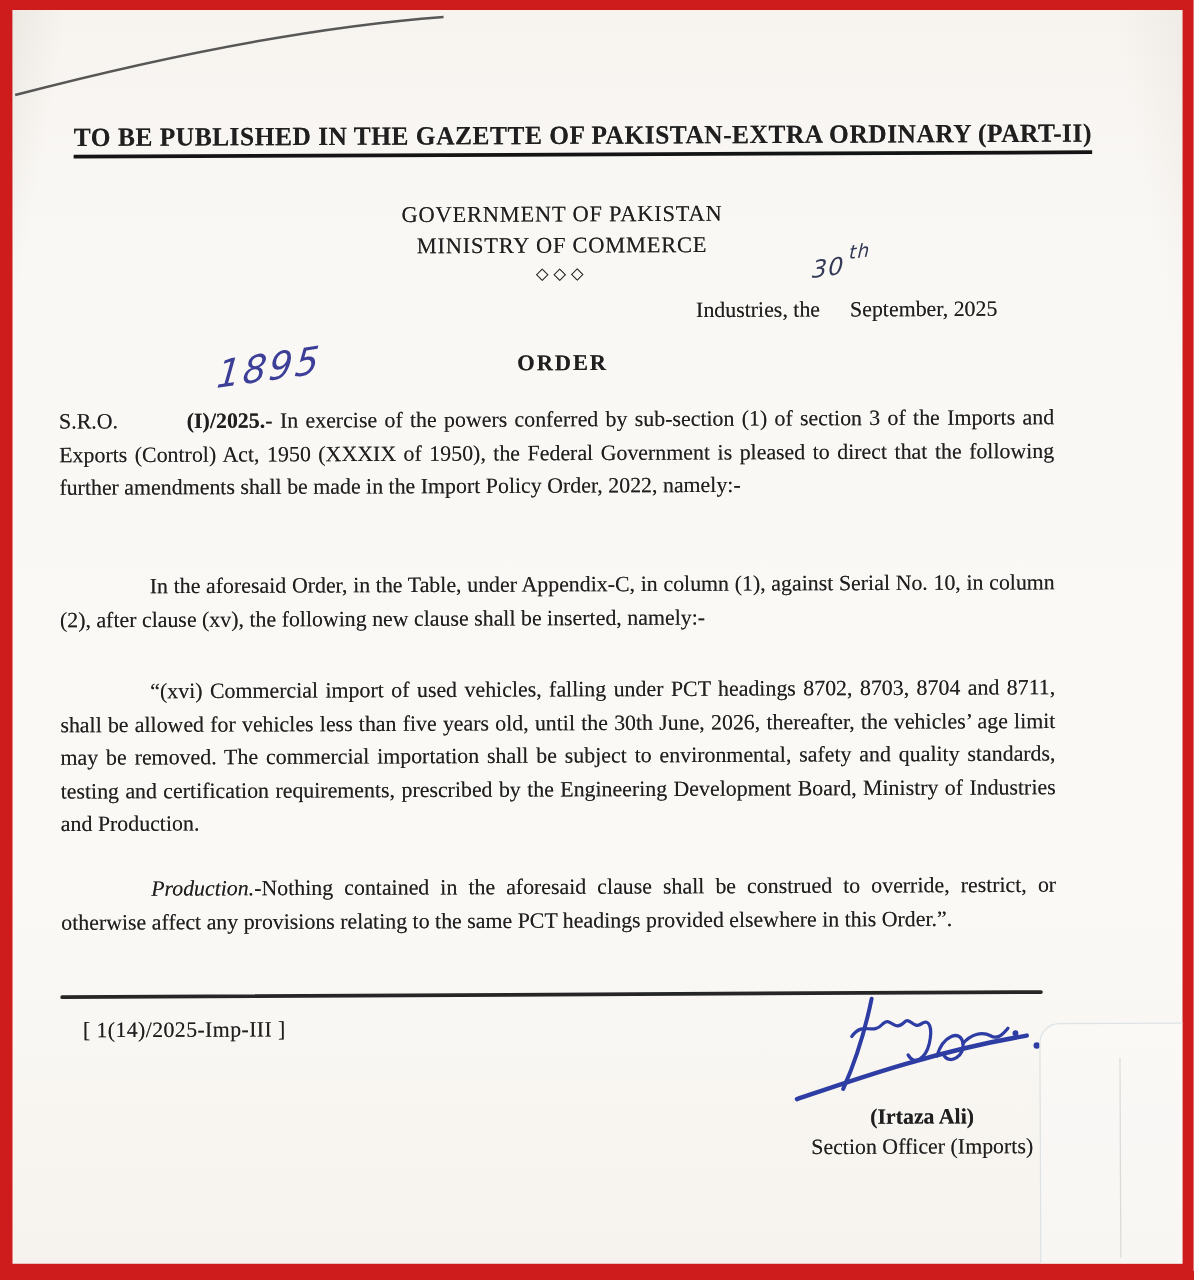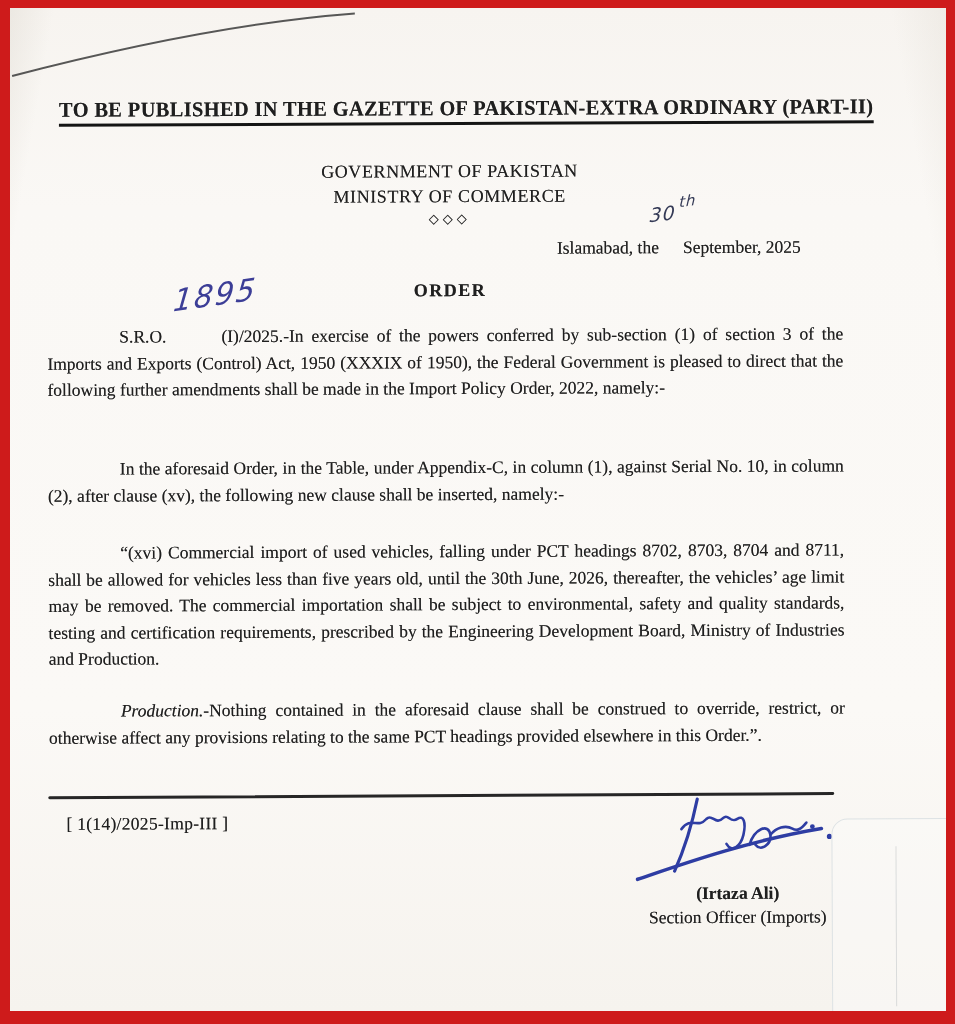--- a/index.html
+++ b/index.html
@@ -54,23 +54,23 @@
   }
   .para{
     position:absolute;left:38px;width:796px;
     font-size:17.5px;line-height:26.5px;text-align:justify;
   }
   .para.indent{text-indent:72px;}
   .p1{top:314px;}
   .p2{top:446px;}
   .p3{top:530px;}
   .p4{top:688px;}
-  .sro-lead{margin-left:72px;}
+  .sro-lead{}
   .sro-gap{display:inline-block;width:55px;}
-  .sro-num{}
+  .sro-num{margin-right:6px;font-weight:bold;}
   .expl-label{font-style:italic;}
   .rule{
     position:absolute;left:37px;top:786px;width:786px;height:3px;
     background:#262626;transform:rotate(-0.05deg);border-radius:2px;
   }
   .file-ref{position:absolute;left:55px;top:804px;font-size:17.5px;letter-spacing:.3px;}
   .sig-svg{position:absolute;left:618px;top:782px;}
   .sig-block{position:absolute;left:608px;top:876px;width:236px;text-align:center;}
   .sig-name{font-weight:bold;font-size:17.5px;}
   .sig-title{font-size:17.5px;margin-top:3px;}
@@ -103,21 +103,21 @@
         <div class="l1">GOVERNMENT OF PAKISTAN</div>
         <div class="l2">MINISTRY OF COMMERCE</div>
         <div class="dia">◇◇◇</div>
       </div>
 
       <div class="hw hw-day">
         <span>30</span><sup>th</sup>
       </div>
 
       <div class="dateline txt">
-        <span>Islamabad, the</span><span class="gap"></span><span>September, 2025</span>
+        <span>Industries, the</span><span class="gap"></span><span>September, 2025</span>
       </div>
 
       <div class="order-heading txt">ORDER</div>
 
       <div class="hw-serial">1895</div>
 
       <div class="para p1 txt">
         <span class="sro-lead">S.R.O.</span><span class="sro-gap"></span><span class="sro-num">(I)/2025.-</span><span>In exercise of the powers conferred by sub-section (1) of section 3 of the Imports and Exports (Control) Act, 1950 (XXXIX of 1950), the Federal Government is pleased to direct that the following further amendments shall be made in the Import Policy Order, 2022, namely:-</span>
       </div>
 

